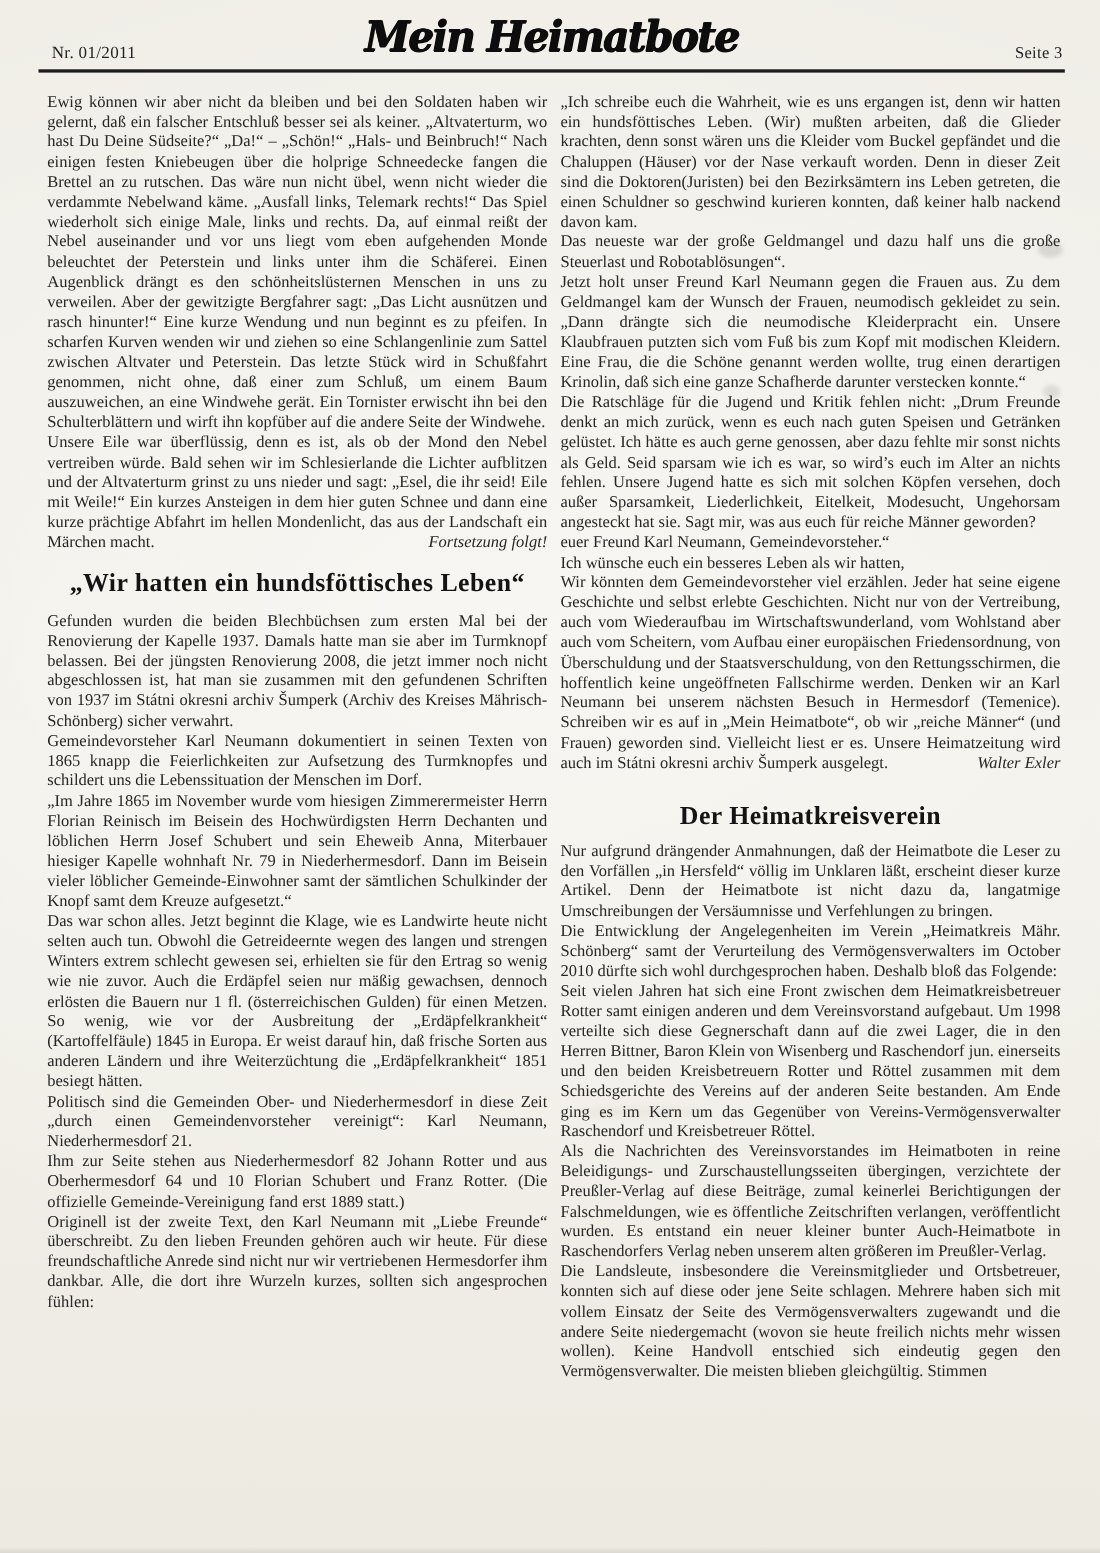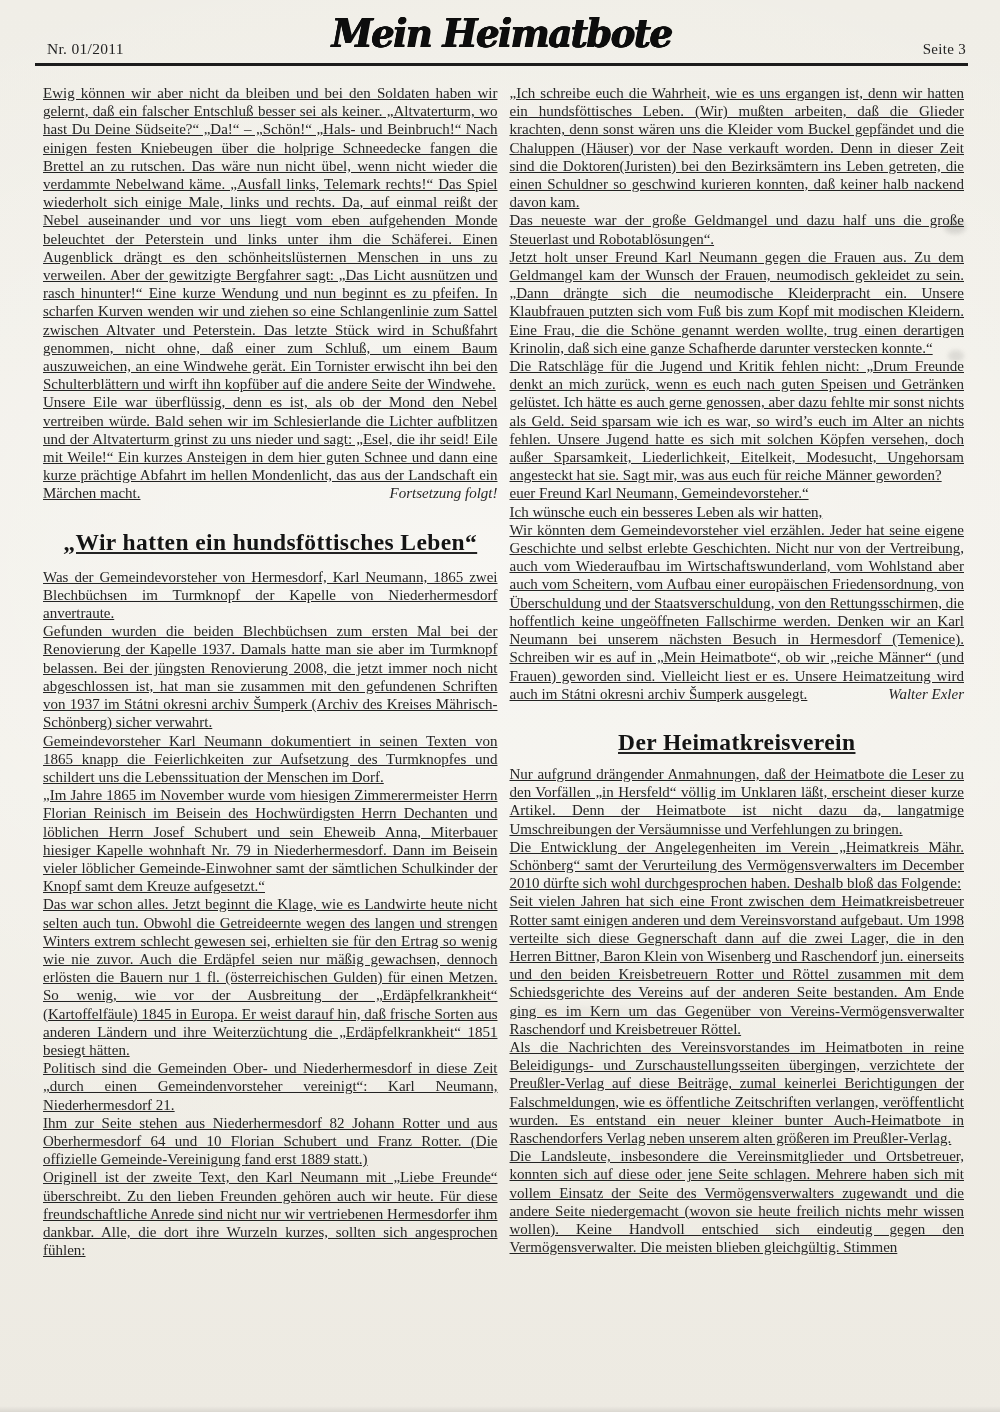--- a/index.html
+++ b/index.html
@@ -27,30 +27,30 @@
     font-family:"DejaVu Serif","Liberation Serif",serif;
     font-weight:bold;font-style:italic;
     font-size:37px;line-height:60px;
     letter-spacing:-1.5px;color:#0d0d0d;
     text-shadow:.8px 0 0 #0d0d0d, -.4px 0 0 #0d0d0d, 0 .4px 0 #0d0d0d;
     transform:scaleY(1.04);
   }
   
   .content{
     position:absolute;top:84px;left:43px;right:36px;bottom:10px;
-    display:flex;gap:12px;text-decoration:underline;
+    display:flex;gap:12px;
   }
   .column{flex:1 1 0;min-width:0;}
   .para{
     margin:0;text-align:justify;
     font-size:15px;line-height:18.2px;
     color:#262626;
   }
   .article-title{
-    margin:26px 0 13px 0;text-align:center;
+    margin:14px 0 13px 0;text-align:center;
     font-size:23.5px;font-weight:bold;color:#141414;
     letter-spacing:.4px;line-height:26px;
   }
   .article-title.second{margin:26px 0 10px 0;}
   .trail{float:right;font-style:italic;}
   
   .artifact{position:absolute;pointer-events:none;border-radius:50%;}
   .a1{left:944px;top:220px;width:22px;height:14px;background:rgba(60,60,60,.14);filter:blur(2px);}
   .a2{left:948px;top:350px;width:16px;height:12px;background:rgba(60,60,60,.12);filter:blur(2px);}
   .a3{left:520px;top:1006px;width:120px;height:10px;background:rgba(90,90,70,.05);filter:blur(3px);}
@@ -74,21 +74,20 @@
   <div class="content">
 
     <div class="column">
       <article>
         <p class="para">Ewig können wir aber nicht da bleiben und bei den Soldaten haben wir gelernt, daß ein falscher Entschluß besser sei als keiner. „Altvaterturm, wo hast Du Deine Südseite?“ „Da!“ – „Schön!“ „Hals- und Beinbruch!“ Nach einigen festen Kniebeugen über die holprige Schneedecke fangen die Brettel an zu rutschen. Das wäre nun nicht übel, wenn nicht wieder die verdammte Nebelwand käme. „Ausfall links, Telemark rechts!“ Das Spiel wiederholt sich einige Male, links und rechts. Da, auf einmal reißt der Nebel auseinander und vor uns liegt vom eben aufgehenden Monde beleuchtet der Peterstein und links unter ihm die Schäferei. Einen Augenblick drängt es den schönheitslüsternen Menschen in uns zu verweilen. Aber der gewitzigte Bergfahrer sagt: „Das Licht ausnützen und rasch hinunter!“ Eine kurze Wendung und nun beginnt es zu pfeifen. In scharfen Kurven wenden wir und ziehen so eine Schlangenlinie zum Sattel zwischen Altvater und Peterstein. Das letzte Stück wird in Schußfahrt genommen, nicht ohne, daß einer zum Schluß, um einem Baum auszuweichen, an eine Windwehe gerät. Ein Tornister erwischt ihn bei den Schulterblättern und wirft ihn kopfüber auf die andere Seite der Windwehe.</p>
         <p class="para"><span>Unsere Eile war überflüssig, denn es ist, als ob der Mond den Nebel vertreiben würde. Bald sehen wir im Schlesierlande die Lichter aufblitzen und der Altvaterturm grinst zu uns nieder und sagt: „Esel, die ihr seid! Eile mit Weile!“ Ein kurzes Ansteigen in dem hier guten Schnee und dann eine kurze prächtige Abfahrt im hellen Mondenlicht, das aus der Landschaft ein Märchen macht.</span> <span class="trail">Fortsetzung folgt!</span></p>
       </article>
 
       <article>
         <h2 class="article-title">„Wir hatten ein hundsföttisches Leben“</h2>
-        <p class="para">Was der Gemeindevorsteher von Hermesdorf, Karl Neumann, 1865 zwei Blechbüchsen im Turmknopf der Kapelle von Niederhermesdorf anvertraute.</p>
         <p class="para">Gefunden wurden die beiden Blechbüchsen zum ersten Mal bei der Renovierung der Kapelle 1937. Damals hatte man sie aber im Turmknopf belassen. Bei der jüngsten Renovierung 2008, die jetzt immer noch nicht abgeschlossen ist, hat man sie zusammen mit den gefundenen Schriften von 1937 im Státni okresni archiv Šumperk (Archiv des Kreises Mährisch-Schönberg) sicher verwahrt.</p>
         <p class="para">Gemeindevorsteher Karl Neumann dokumentiert in seinen Texten von 1865 knapp die Feierlichkeiten zur Aufsetzung des Turmknopfes und schildert uns die Lebenssituation der Menschen im Dorf.</p>
         <p class="para">„Im Jahre 1865 im November wurde vom hiesigen Zimmerermeister Herrn Florian Reinisch im Beisein des Hochwürdigsten Herrn Dechanten und löblichen Herrn Josef Schubert und sein Eheweib Anna, Miterbauer hiesiger Kapelle wohnhaft Nr. 79 in Niederhermesdorf. Dann im Beisein vieler löblicher Gemeinde-Einwohner samt der sämtlichen Schulkinder der Knopf samt dem Kreuze aufgesetzt.“</p>
         <p class="para">Das war schon alles. Jetzt beginnt die Klage, wie es Landwirte heute nicht selten auch tun. Obwohl die Getreideernte wegen des langen und strengen Winters extrem schlecht gewesen sei, erhielten sie für den Ertrag so wenig wie nie zuvor. Auch die Erdäpfel seien nur mäßig gewachsen, dennoch erlösten die Bauern nur 1 fl. (österreichischen Gulden) für einen Metzen. So wenig, wie vor der Ausbreitung der „Erdäpfelkrankheit“ (Kartoffelfäule) 1845 in Europa. Er weist darauf hin, daß frische Sorten aus anderen Ländern und ihre Weiterzüchtung die „Erdäpfelkrankheit“ 1851 besiegt hätten.</p>
         <p class="para">Politisch sind die Gemeinden Ober- und Niederhermesdorf in diese Zeit „durch einen Gemeindenvorsteher vereinigt“: Karl Neumann, Niederhermesdorf 21.</p>
         <p class="para">Ihm zur Seite stehen aus Niederhermesdorf 82 Johann Rotter und aus Oberhermesdorf 64 und 10 Florian Schubert und Franz Rotter. (Die offizielle Gemeinde-Vereinigung fand erst 1889 statt.)</p>
         <p class="para">Originell ist der zweite Text, den Karl Neumann mit „Liebe Freunde“ überschreibt. Zu den lieben Freunden gehören auch wir heute. Für diese freundschaftliche Anrede sind nicht nur wir vertriebenen Hermesdorfer ihm dankbar. Alle, die dort ihre Wurzeln kurzes, sollten sich angesprochen fühlen:</p>
       </article>
     </div>
 
@@ -99,21 +98,21 @@
         <p class="para">Jetzt holt unser Freund Karl Neumann gegen die Frauen aus. Zu dem Geldmangel kam der Wunsch der Frauen, neumodisch gekleidet zu sein. „Dann drängte sich die neumodische Kleiderpracht ein. Unsere Klaubfrauen putzten sich vom Fuß bis zum Kopf mit modischen Kleidern. Eine Frau, die die Schöne genannt werden wollte, trug einen derartigen Krinolin, daß sich eine ganze Schafherde darunter verstecken konnte.“</p>
         <p class="para">Die Ratschläge für die Jugend und Kritik fehlen nicht: „Drum Freunde denkt an mich zurück, wenn es euch nach guten Speisen und Getränken gelüstet. Ich hätte es auch gerne genossen, aber dazu fehlte mir sonst nichts als Geld. Seid sparsam wie ich es war, so wird’s euch im Alter an nichts fehlen. Unsere Jugend hatte es sich mit solchen Köpfen versehen, doch außer Sparsamkeit, Liederlichkeit, Eitelkeit, Modesucht, Ungehorsam angesteckt hat sie. Sagt mir, was aus euch für reiche Männer geworden?</p>
         <p class="para">euer Freund Karl Neumann, Gemeindevorsteher.“</p>
         <p class="para">Ich wünsche euch ein besseres Leben als wir hatten,</p>
         <p class="para"><span>Wir könnten dem Gemeindevorsteher viel erzählen. Jeder hat seine eigene Geschichte und selbst erlebte Geschichten. Nicht nur von der Vertreibung, auch vom Wiederaufbau im Wirtschaftswunderland, vom Wohlstand aber auch vom Scheitern, vom Aufbau einer europäischen Friedensordnung, von Überschuldung und der Staatsverschuldung, von den Rettungsschirmen, die hoffentlich keine ungeöffneten Fallschirme werden. Denken wir an Karl Neumann bei unserem nächsten Besuch in Hermesdorf (Temenice). Schreiben wir es auf in „Mein Heimatbote“, ob wir „reiche Männer“ (und Frauen) geworden sind. Vielleicht liest er es. Unsere Heimatzeitung wird auch im Státni okresni archiv Šumperk ausgelegt.</span> <span class="trail">Walter Exler</span></p>
       </article>
 
       <article>
         <h2 class="article-title second">Der Heimatkreisverein</h2>
         <p class="para">Nur aufgrund drängender Anmahnungen, daß der Heimatbote die Leser zu den Vorfällen „in Hersfeld“ völlig im Unklaren läßt, erscheint dieser kurze Artikel. Denn der Heimatbote ist nicht dazu da, langatmige Umschreibungen der Versäumnisse und Verfehlungen zu bringen.</p>
-        <p class="para">Die Entwicklung der Angelegenheiten im Verein „Heimatkreis Mähr. Schönberg“ samt der Verurteilung des Vermögensverwalters im December 2010 dürfte sich wohl durchgesprochen haben. Deshalb bloß das Folgende:</p>
+        <p class="para">Die Entwicklung der Angelegenheiten im Verein „Heimatkreis Mähr. Schönberg“ samt der Verurteilung des Vermögensverwalters im October 2010 dürfte sich wohl durchgesprochen haben. Deshalb bloß das Folgende:</p>
         <p class="para">Seit vielen Jahren hat sich eine Front zwischen dem Heimatkreisbetreuer Rotter samt einigen anderen und dem Vereinsvorstand aufgebaut. Um 1998 verteilte sich diese Gegnerschaft dann auf die zwei Lager, die in den Herren Bittner, Baron Klein von Wisenberg und Raschendorf jun. einerseits und den beiden Kreisbetreuern Rotter und Röttel zusammen mit dem Schiedsgerichte des Vereins auf der anderen Seite bestanden. Am Ende ging es im Kern um das Gegenüber von Vereins-Vermögensverwalter Raschendorf und Kreisbetreuer Röttel.</p>
         <p class="para">Als die Nachrichten des Vereinsvorstandes im Heimatboten in reine Beleidigungs- und Zurschaustellungsseiten übergingen, verzichtete der Preußler-Verlag auf diese Beiträge, zumal keinerlei Berichtigungen der Falschmeldungen, wie es öffentliche Zeitschriften verlangen, veröffentlicht wurden. Es entstand ein neuer kleiner bunter Auch-Heimatbote in Raschendorfers Verlag neben unserem alten größeren im Preußler-Verlag.</p>
         <p class="para">Die Landsleute, insbesondere die Vereinsmitglieder und Ortsbetreuer, konnten sich auf diese oder jene Seite schlagen. Mehrere haben sich mit vollem Einsatz der Seite des Vermögensverwalters zugewandt und die andere Seite niedergemacht (wovon sie heute freilich nichts mehr wissen wollen). Keine Handvoll entschied sich eindeutig gegen den Vermögensverwalter. Die meisten blieben gleichgültig. Stimmen</p>
       </article>
     </div>
 
   </div>
 
   <div class="artifact a1"></div>
   <div class="artifact a2"></div>

